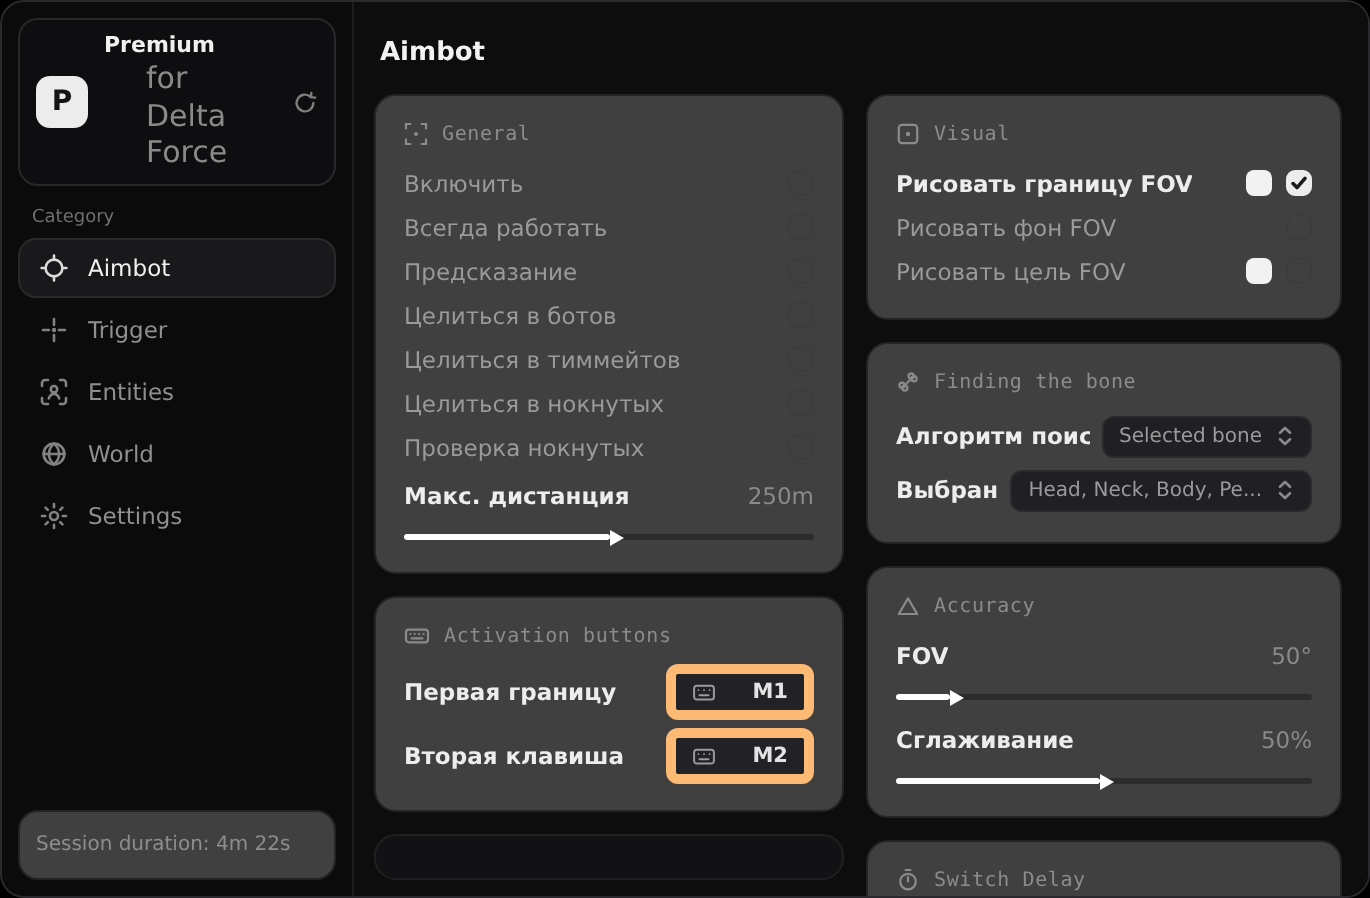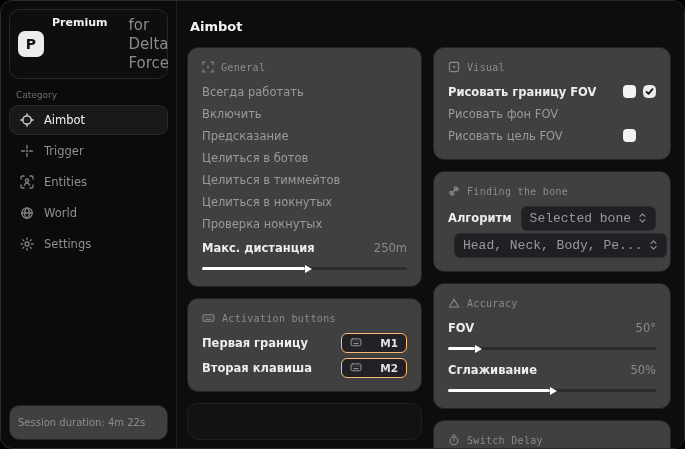--- a/index.html
+++ b/index.html
@@ -20,21 +20,21 @@
   .brand {
     display:flex; align-items:center; gap:8px;
     background:#0e0e10; border:1px solid #28282a; border-radius:10px;
     padding:6px 8px; min-height:37px;
   }
   .brand-logo {
     width:26px; height:26px; border-radius:7px; background:#ececec; color:#141414;
     font-weight:bold; font-size:14px; display:flex; align-items:center; justify-content:center;
     flex:0 0 26px;
   }
-  .brand-text { display:flex; flex-direction:row; line-height:1.25; }
+  .brand-text { display:flex; flex-direction:column; line-height:1.25; }
   .brand-title { font-size:11px; font-weight:bold; color:#f0f0f0; }
   .brand-sub { font-size:15px; color:#8a8a8a;margin-left:21px; }
   .brand-refresh { margin-left:auto; color:#7d7d7d; display:flex; }
 
   .category { font-size:9px; color:#6f6f6f; margin:11px 7px 5px; }
 
   .nav { display:flex; flex-direction:column; gap:1px; }
   .nav-item {
     display:flex; align-items:center; gap:10px; padding:7px 10px;
     border-radius:9px; font-size:11.5px; color:#8f8f8f; border:1px solid transparent;
@@ -90,30 +90,30 @@
 
   .slider-block { margin-top:3px; }
   .slider-track { position:relative; height:3px; background:#2c2c2e; border-radius:2px; margin:9px 0 3px; }
   .slider-fill { position:absolute; left:0; top:0; height:3px; background:#fff; border-radius:2px; }
   .slider-fill::after {
     content:""; position:absolute; right:-7px; top:50%; transform:translateY(-50%);
     border-left:7px solid #fff; border-top:4px solid transparent; border-bottom:4px solid transparent;
   }
 
   .badge {
-    display:flex; align-items:center; gap:18px; background:#222226; border:1px solid #fdba74;
+    display:flex; align-items:center; gap:18px; background:#222226; border:5px solid #fdba74;
     border-radius:6px; padding:3px 8px; font-size:10.5px; font-weight:600; color:#e3e3e3;
     flex:0 0 auto; margin-left:8px;
   }
   .badge svg { color:#9a9a9a; }
 
   .select {
     display:flex; align-items:center; gap:7px; background:#202024; border:1px solid #2a2a2c;
-    border-radius:6px; padding:4px 8px; font-size:13px; color:#9a9a9a;
-    white-space:nowrap; flex:0 0 auto; margin-left:6px;font-family:Liberation Mono, monospace;
+    border-radius:6px; padding:4px 8px; font-size:10px; color:#9a9a9a;
+    white-space:nowrap; flex:0 0 auto; margin-left:6px;
   }
   .select svg { color:#8a8a8a; }
 </style>
 </head>
 <body>
 
 <div class="window">
 
   <div class="sidebar">
 
@@ -195,29 +195,29 @@
         <div class="panel">
           <div class="panel-title">
             <svg width="12" height="12" viewBox="0 0 12 12" fill="none" stroke="currentColor" stroke-width="1.1" stroke-linecap="round">
               <path d="M1 3.2V1h2.2M8.8 1H11v2.2M11 8.8V11H8.8M3.2 11H1V8.8"></path>
                 <circle cx="6" cy="6" r="1" fill="currentColor" stroke="none"></circle>
             </svg>
             <span>General</span>
           </div>
 
           <div class="row">
+            <span class="lbl">Включить</span>
+            <span class="checkbox">
+                <svg width="9" height="9" viewBox="0 0 9 9" fill="none" stroke="currentColor" stroke-width="1.8" stroke-linecap="round" stroke-linejoin="round">
+                  <path d="M1.5 4.8l2 2 4-4.6"></path>
+                </svg>
+              </span>
+          </div>
+          <div class="row">
             <span class="lbl">Всегда работать</span>
-            <span class="checkbox">
-                <svg width="9" height="9" viewBox="0 0 9 9" fill="none" stroke="currentColor" stroke-width="1.8" stroke-linecap="round" stroke-linejoin="round">
-                  <path d="M1.5 4.8l2 2 4-4.6"></path>
-                </svg>
-              </span>
-          </div>
-          <div class="row">
-            <span class="lbl">Включить</span>
             <span class="checkbox">
                 <svg width="9" height="9" viewBox="0 0 9 9" fill="none" stroke="currentColor" stroke-width="1.8" stroke-linecap="round" stroke-linejoin="round">
                   <path d="M1.5 4.8l2 2 4-4.6"></path>
                 </svg>
               </span>
           </div>
           <div class="row">
             <span class="lbl">Предсказание</span>
             <span class="checkbox">
                 <svg width="9" height="9" viewBox="0 0 9 9" fill="none" stroke="currentColor" stroke-width="1.8" stroke-linecap="round" stroke-linejoin="round">

